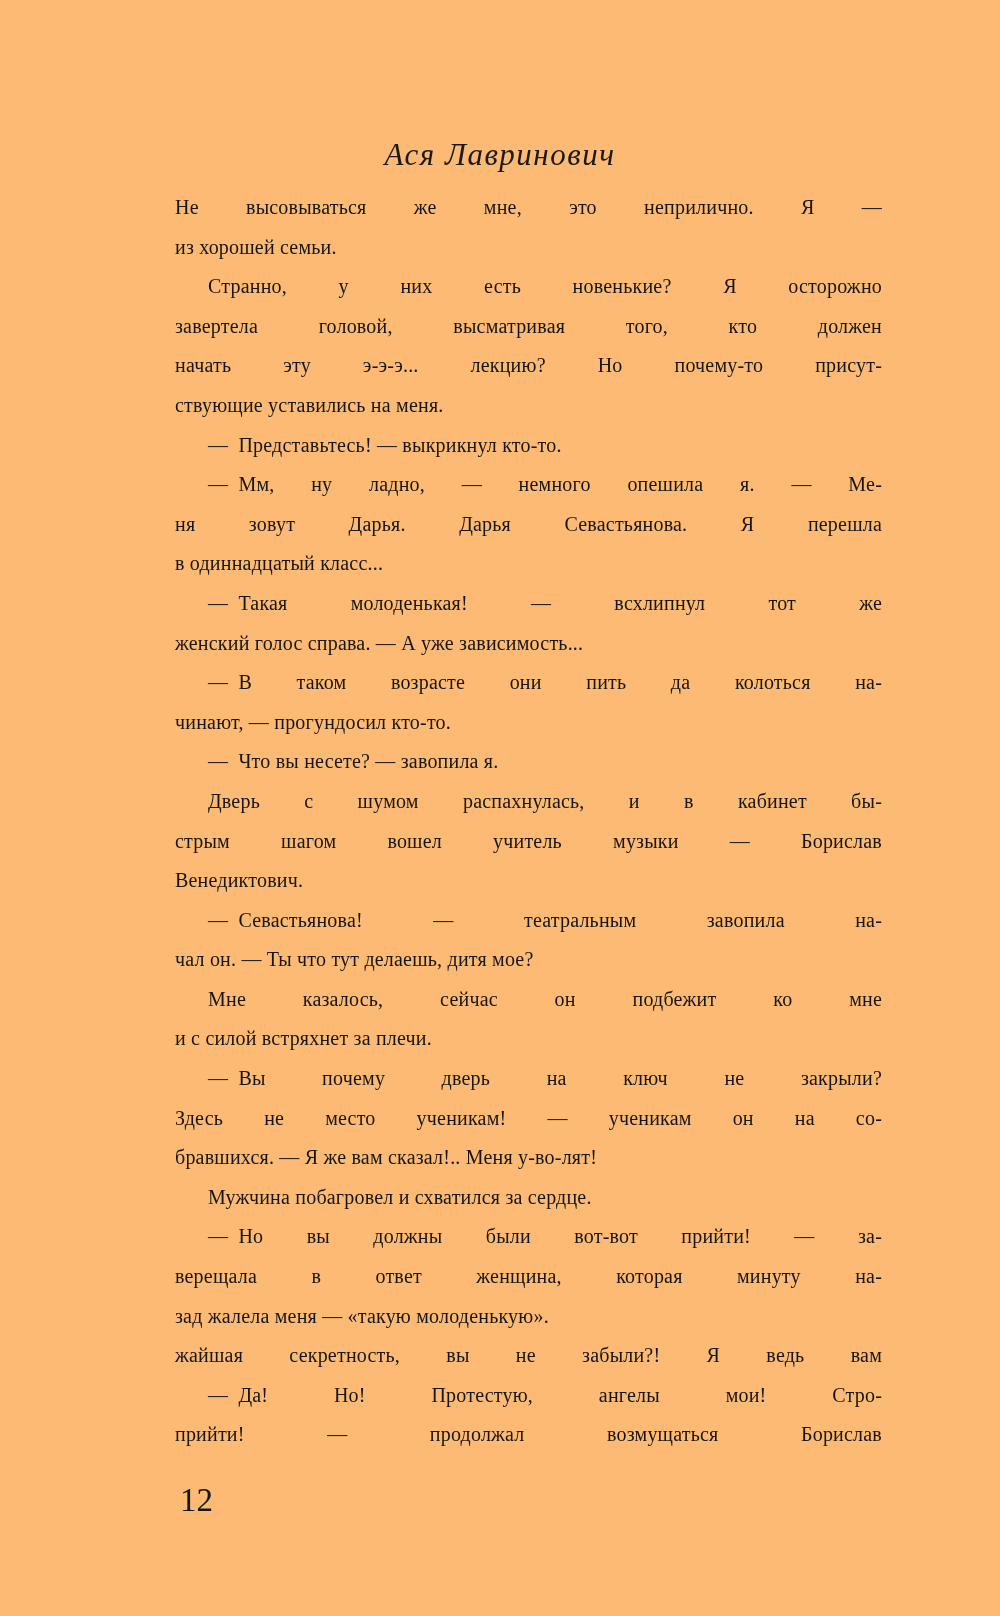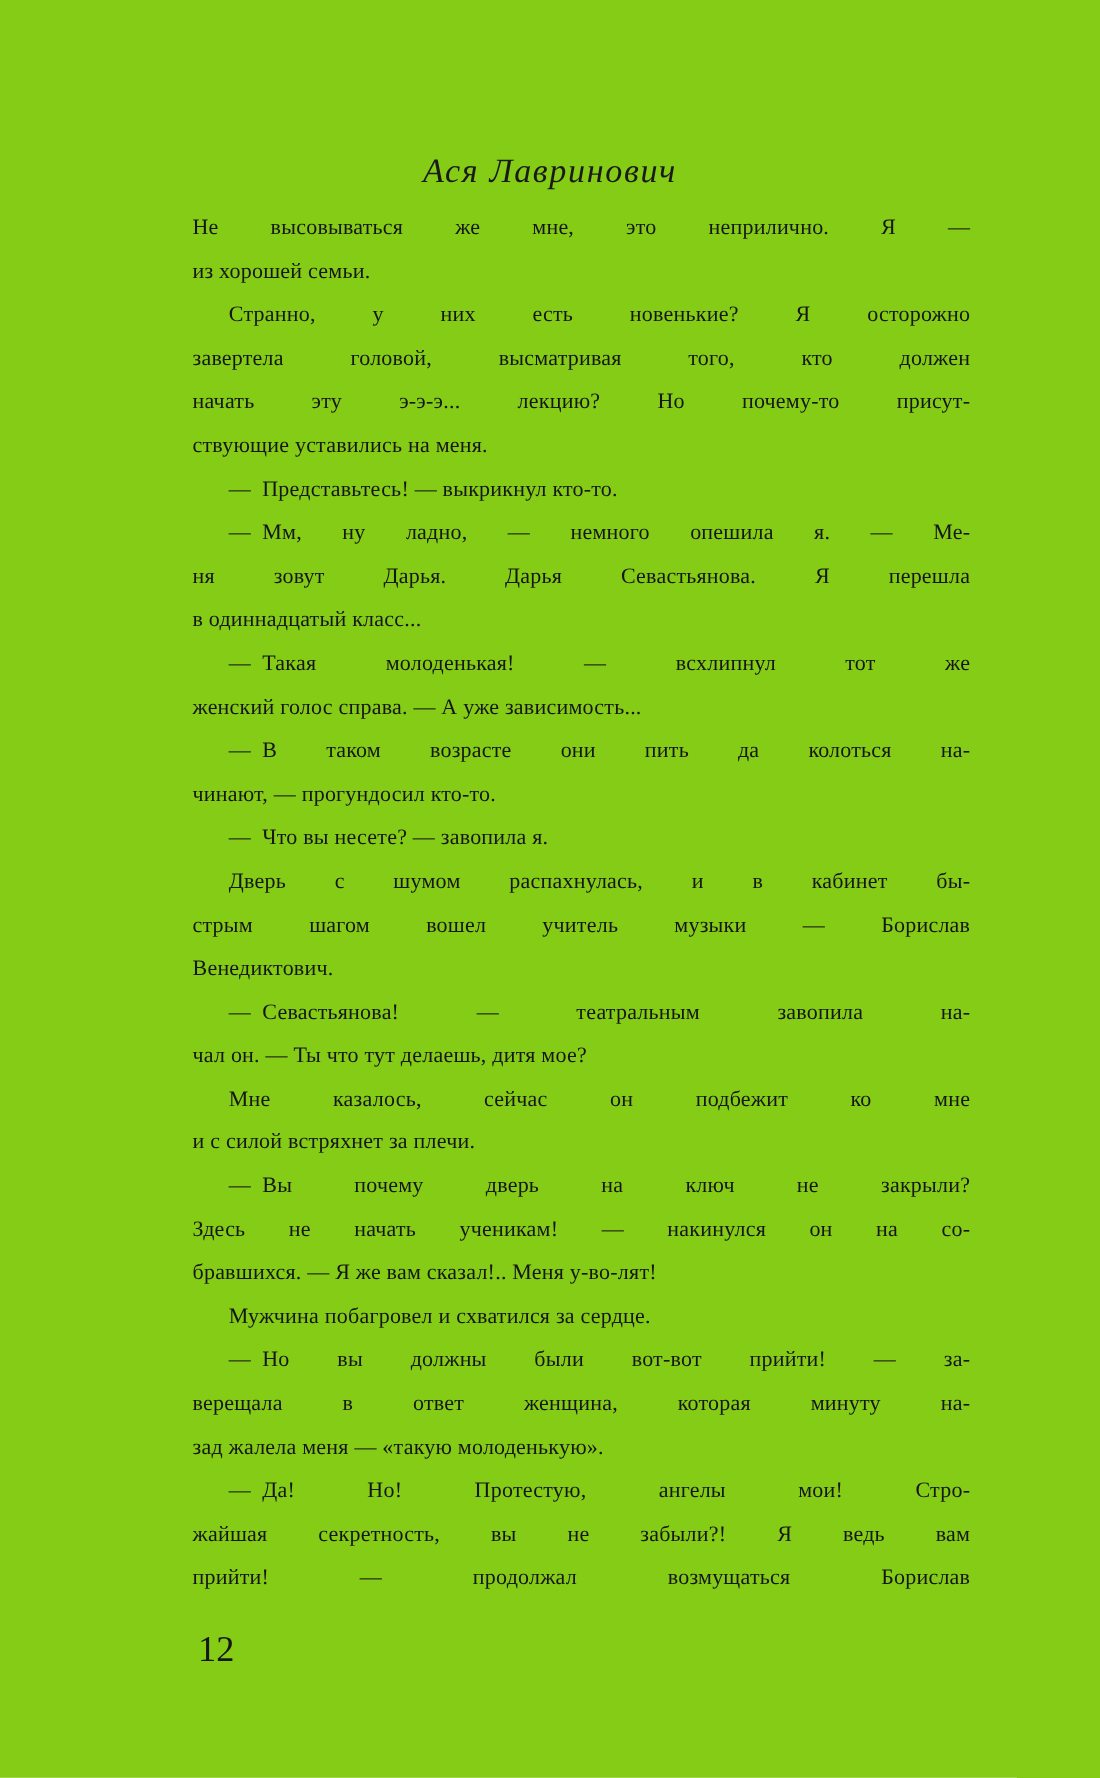--- a/index.html
+++ b/index.html
@@ -5,21 +5,21 @@
   html, body { margin: 0; padding: 0; }
   body {
     width: 1000px; height: 1616px;
     background: #ffffff;
     font-family: "Liberation Serif", serif;
     color: #161616;
   }
   .page {
     position: relative;
     width: 1000px; height: 1616px;
-    background: #84cc16;
+    background: #fdba74;
     overflow: hidden;
   }
   .running-header {
     position: absolute;
     top: 137px; left: 0; width: 1000px;
     text-align: center;
     font-style: italic;
     font-size: 31px;
     letter-spacing: 1.5px;
     color: #1a1a1a;
@@ -97,32 +97,32 @@
       <div>
         <div class="line ind">— Севастьянова! — театральным завопила на-</div>
         <div class="line noj">чал он. — Ты что тут делаешь, дитя мое?</div>
       </div>
       <div>
         <div class="line ind">Мне казалось, сейчас он подбежит ко мне</div>
         <div class="line noj">и с силой встряхнет за плечи.</div>
       </div>
       <div>
         <div class="line ind">— Вы почему дверь на ключ не закрыли?</div>
-        <div class="line">Здесь не начать ученикам! — накинулся он на со-</div>
+        <div class="line">Здесь не место ученикам! — ученикам он на со-</div>
         <div class="line noj">бравшихся. — Я же вам сказал!.. Меня у-во-лят!</div>
       </div>
       <div>
         <div class="line ind noj">Мужчина побагровел и схватился за сердце.</div>
       </div>
       <div>
         <div class="line ind">— Но вы должны были вот-вот прийти! — за-</div>
         <div class="line">верещала в ответ женщина, которая минуту на-</div>
         <div class="line noj">зад жалела меня — «такую молоденькую».</div>
       </div>
       <div>
+        <div class="line">жайшая секретность, вы не забыли?! Я ведь вам</div>
         <div class="line ind">— Да! Но! Протестую, ангелы мои! Стро-</div>
-        <div class="line">жайшая секретность, вы не забыли?! Я ведь вам</div>
         <div class="line">прийти! — продолжал возмущаться Борислав</div>
       </div>
     </div>
 
   <div class="page-number">12</div>
 </div>
 
 </body></html>

